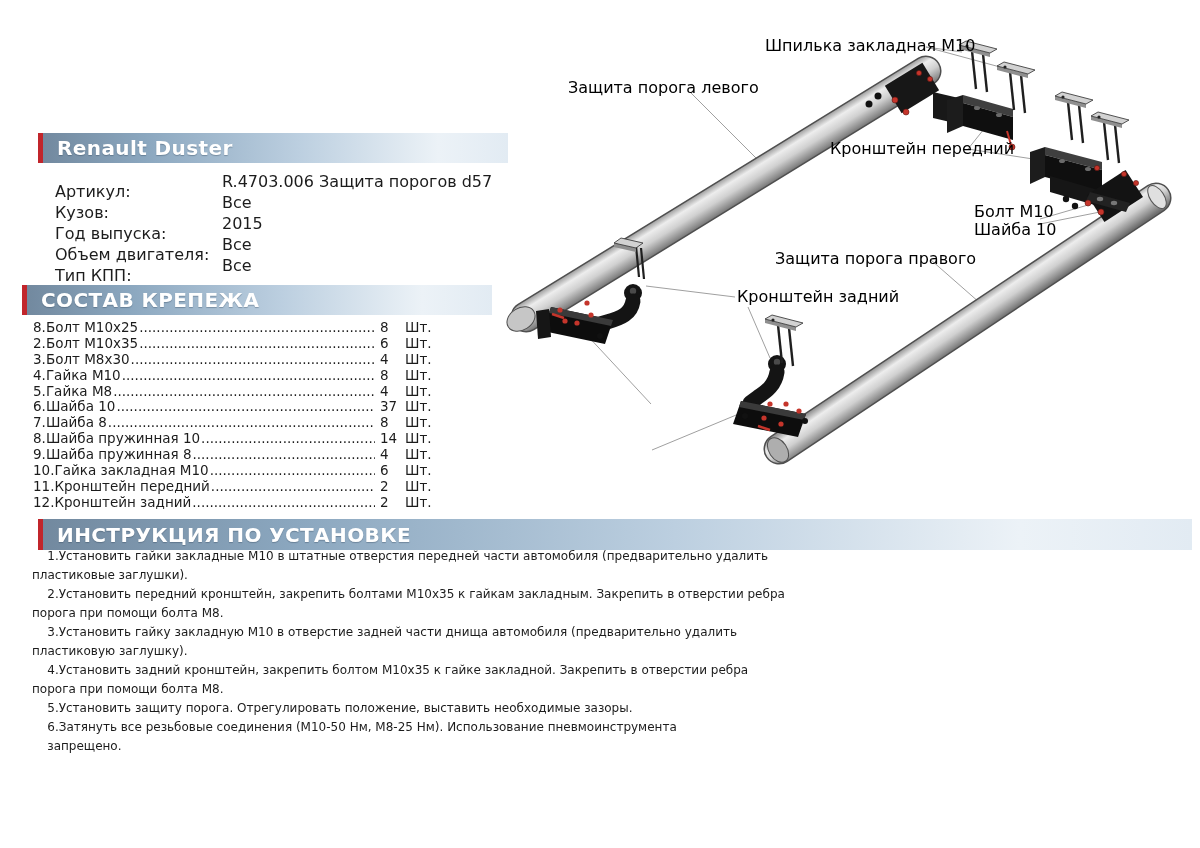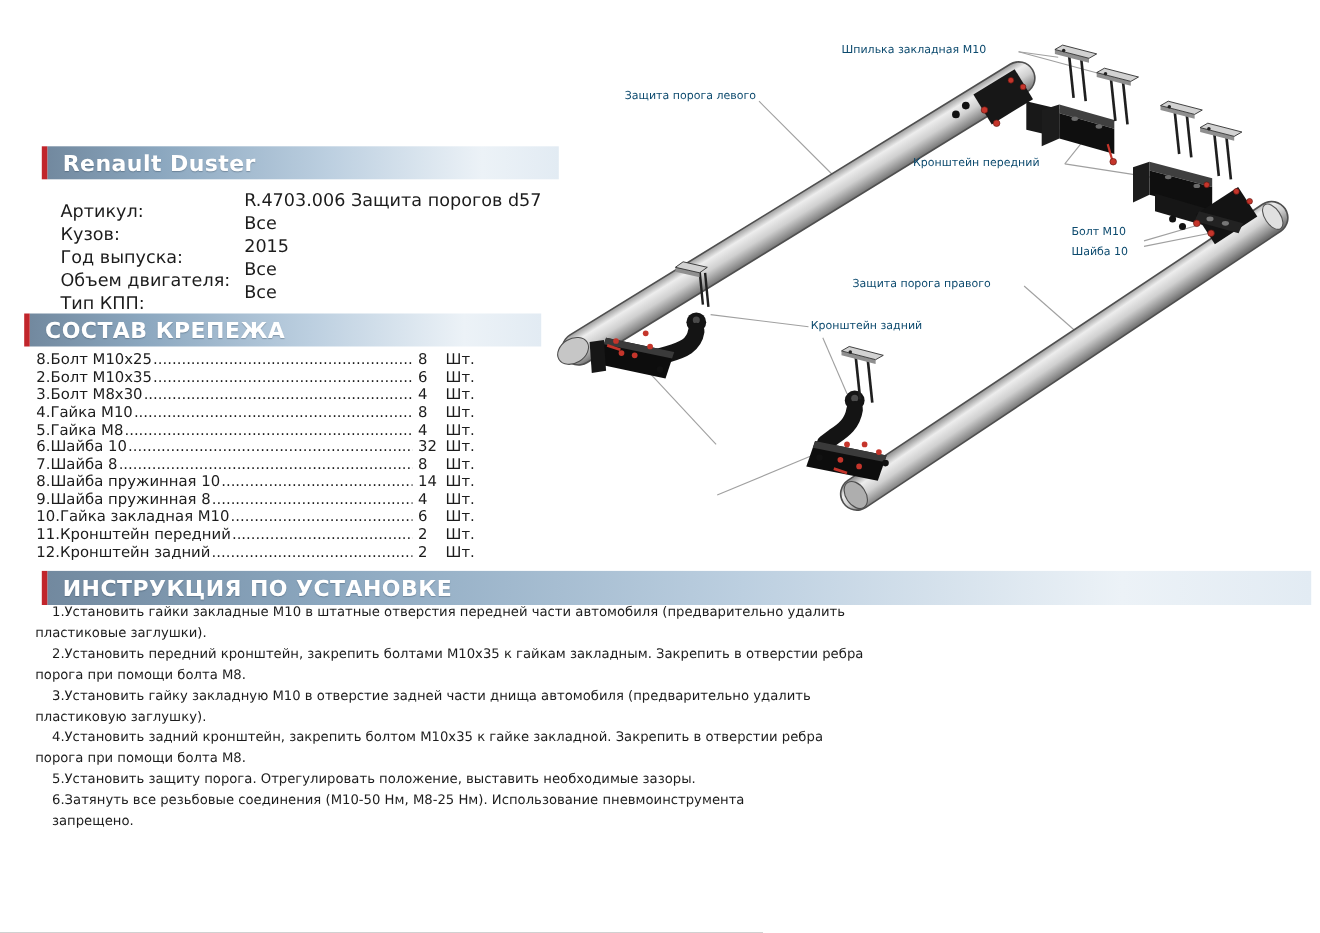--- a/index.html
+++ b/index.html
@@ -35,21 +35,21 @@
   .part-dots{flex:1;overflow:hidden;white-space:nowrap;margin:0 5px 0 1px;}
   .part-dots::after{content:"..........................................................................................";}
   .part-qty{width:25px;flex:none;}
   .part-unit{width:40px;flex:none;}
 
   
   .instr{position:absolute;left:32px;top:547px;font-size:12px;line-height:19px;}
   .instr-line{white-space:pre;}
 
   
-  .dlabel{position:absolute;font-size:10px;color:#0c4a6e;white-space:nowrap;line-height:17px;}
+  .dlabel{position:absolute;font-size:16px;color:#000000;white-space:nowrap;line-height:17px;}
   #lbl-stud{left:765px;top:37px;}
   #lbl-left-bar{left:568px;top:79px;}
   #lbl-front-bracket{left:830px;top:140px;}
   #lbl-bolt-m10{left:974px;top:203px;line-height:18px;}
   #lbl-right-bar{left:775px;top:250px;}
   #lbl-rear-bracket{left:737px;top:288px;}
   #lbl-bolt-m8{left:507px;top:372px;line-height:17px;}
 
   .diagram-svg{position:absolute;left:480px;top:20px;width:720px;height:450px;}
 </style>
@@ -118,21 +118,21 @@
     </div>
       <div class="part-row">
       <span class="part-name">5.Гайка М8</span>
       <span class="part-dots"></span>
       <span class="part-qty">4</span>
       <span class="part-unit">Шт.</span>
     </div>
       <div class="part-row">
       <span class="part-name">6.Шайба 10</span>
       <span class="part-dots"></span>
-      <span class="part-qty">32</span>
+      <span class="part-qty">37</span>
       <span class="part-unit">Шт.</span>
     </div>
       <div class="part-row">
       <span class="part-name">7.Шайба 8</span>
       <span class="part-dots"></span>
       <span class="part-qty">8</span>
       <span class="part-unit">Шт.</span>
     </div>
       <div class="part-row">
       <span class="part-name">8.Шайба пружинная 10</span>

